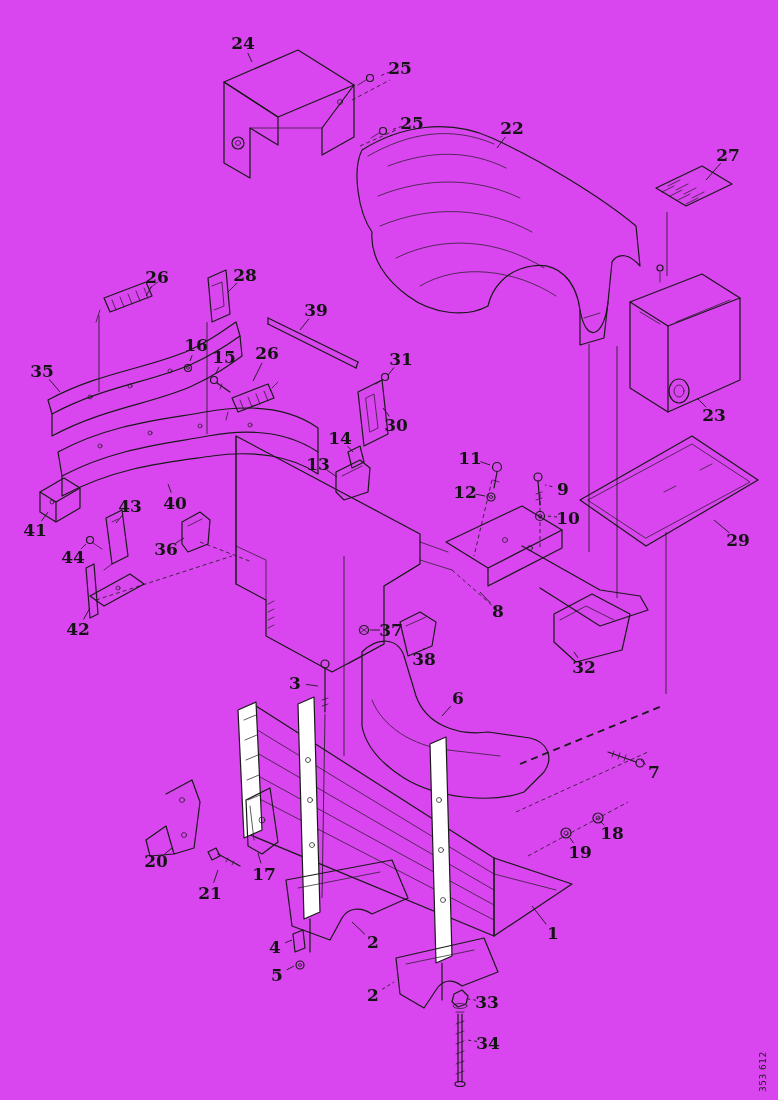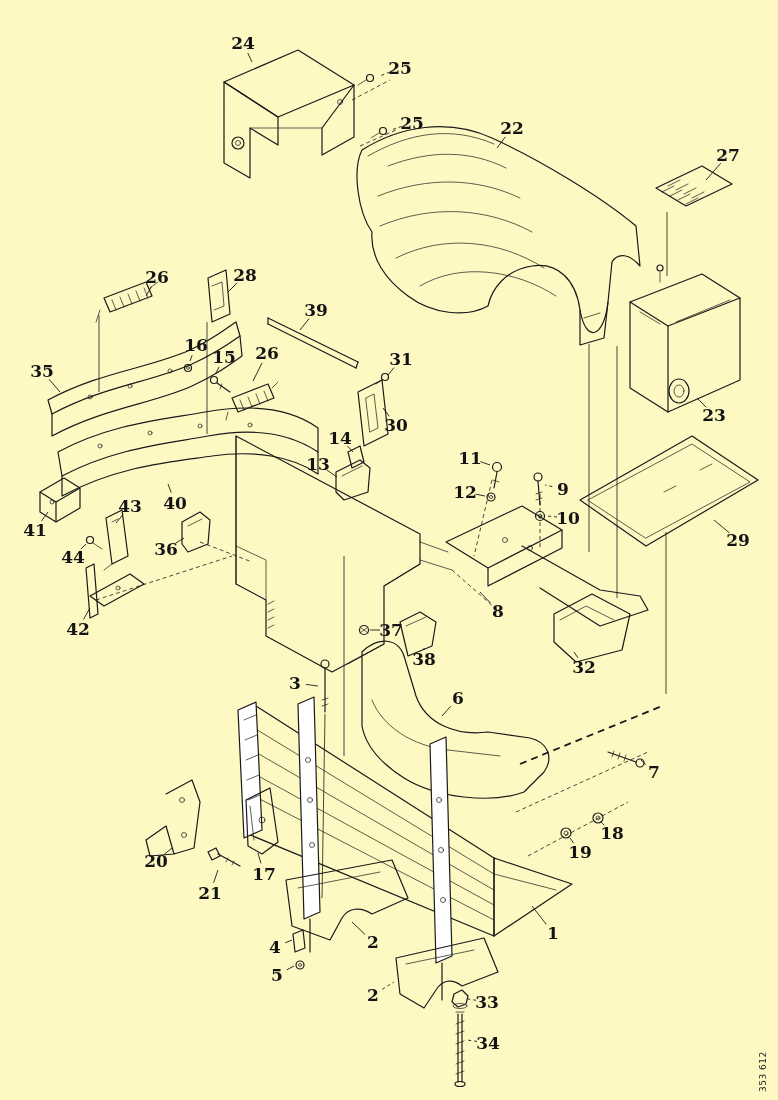--- a/index.html
+++ b/index.html
@@ -1,16 +1,16 @@
 <!DOCTYPE html>
 <html><head>
 <meta charset="utf-8">
 <style>
   html,body{margin:0;padding:0;background:#ffffff;}
-  .page{width:778px;height:1100px;position:relative;background:#fef9c3;overflow:hidden;}
+  .page{width:778px;height:1100px;position:relative;background:#d946ef;overflow:hidden;}
   svg{display:block;}
   .part-label{
     font-family:"DejaVu Serif", serif;
     font-weight:bold;
     font-size:17px;
     fill:#141414;
     text-anchor:middle;
     dominant-baseline:central;
   }
   .code-text{

